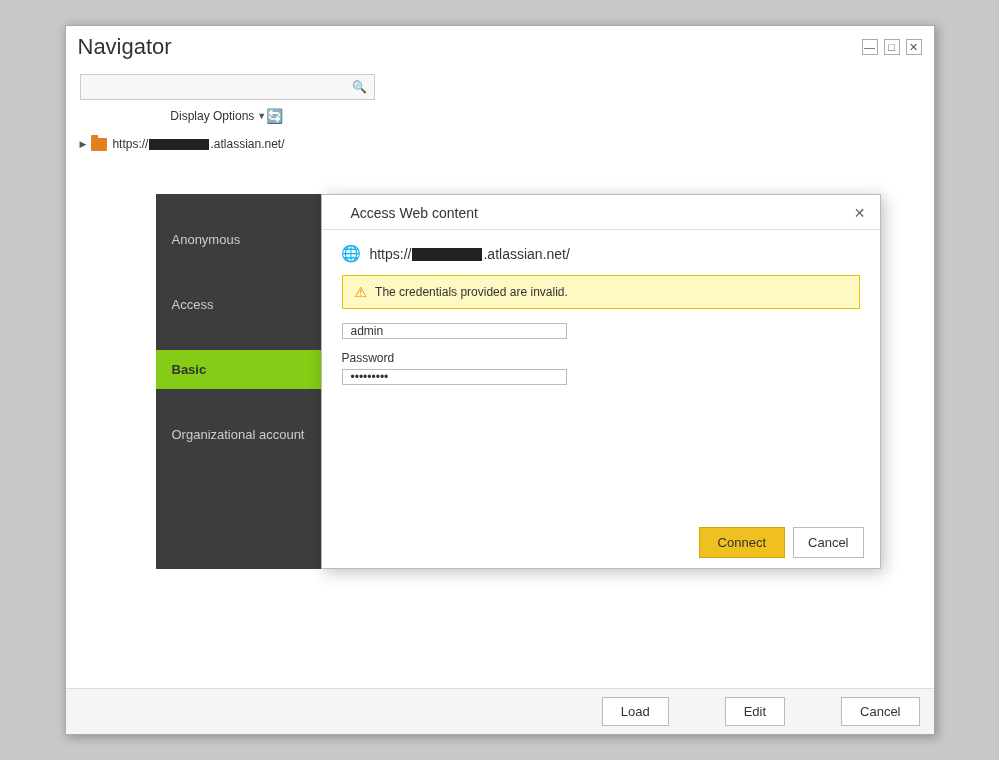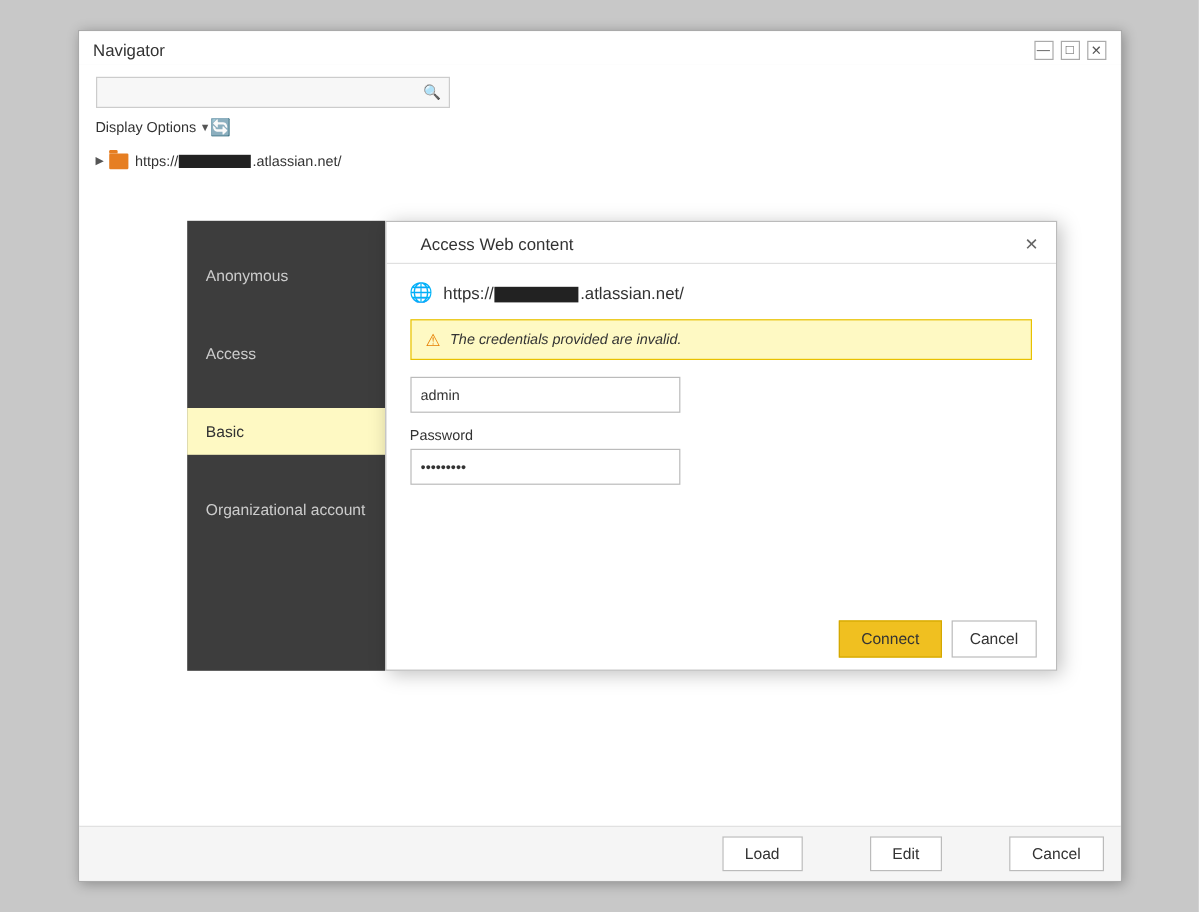--- a/index.html
+++ b/index.html
@@ -28,21 +28,21 @@
     .title-bar {
       display: flex;
       align-items: center;
       justify-content: space-between;
       padding: 8px 12px 4px 12px;
       background: #fff;
       border-bottom: none;
     }
 
     .title-bar-title {
-      font-size: 14px;
+      font-size: 22px;
       font-weight: 300;
       color: #333;
     }
 
     .title-bar-controls {
       display: flex;
       gap: 6px;
     }
 
     .title-bar-btn {
@@ -91,21 +91,21 @@
     .search-icon {
       position: absolute;
       right: 6px;
       color: #888;
       font-size: 12px;
     }
 
     .display-options-row {
       display: flex;
       align-items: center;
-      justify-content: flex-start;
+      justify-content: center;
       width: 295px;
       margin-bottom: 10px;
     }
 
     .display-options-btn {
       display: flex;
       align-items: center;
       gap: 3px;
       background: transparent;
       border: none;
@@ -263,37 +263,36 @@
     }
 
     .warning-icon {
       color: #e67e00;
       font-size: 14px;
     }
 
     .error-text {
       font-size: 12px;
       color: #333;
-      font-style: italic;
     }
 
     .form-group {
       margin-bottom: 12px;
     }
 
     .form-label {
       display: block;
       font-size: 12px;
       color: #333;
       margin-bottom: 4px;
     }
 
     .form-input {
       width: 225px;
-      height: 30px;
+      height: 16px;
       border: 1px solid #bbb;
       padding: 0 8px;
       font-size: 12px;
       color: #333;
       outline: none;
     }
 
     .dialog-footer {
       display: flex;
       align-items: center;
@@ -323,22 +322,23 @@
 
     .sidebar-menu-item {
       padding: 12px 16px;
       color: #ccc;
       font-size: 13px;
       cursor: pointer;
       margin-top: 26px;
     }
 
     .sidebar-menu-item.active {
-      background: #fef9c3;
-      color: #333;
+      background: #84cc16;
+      color: #333;
+      font-weight: bold;
     }
 
     
     .bottom-bar {
       display: flex;
       align-items: center;
       justify-content: flex-end;
       padding: 8px 14px;
       background: #f5f5f5;
       border-top: 1px solid #ddd;

